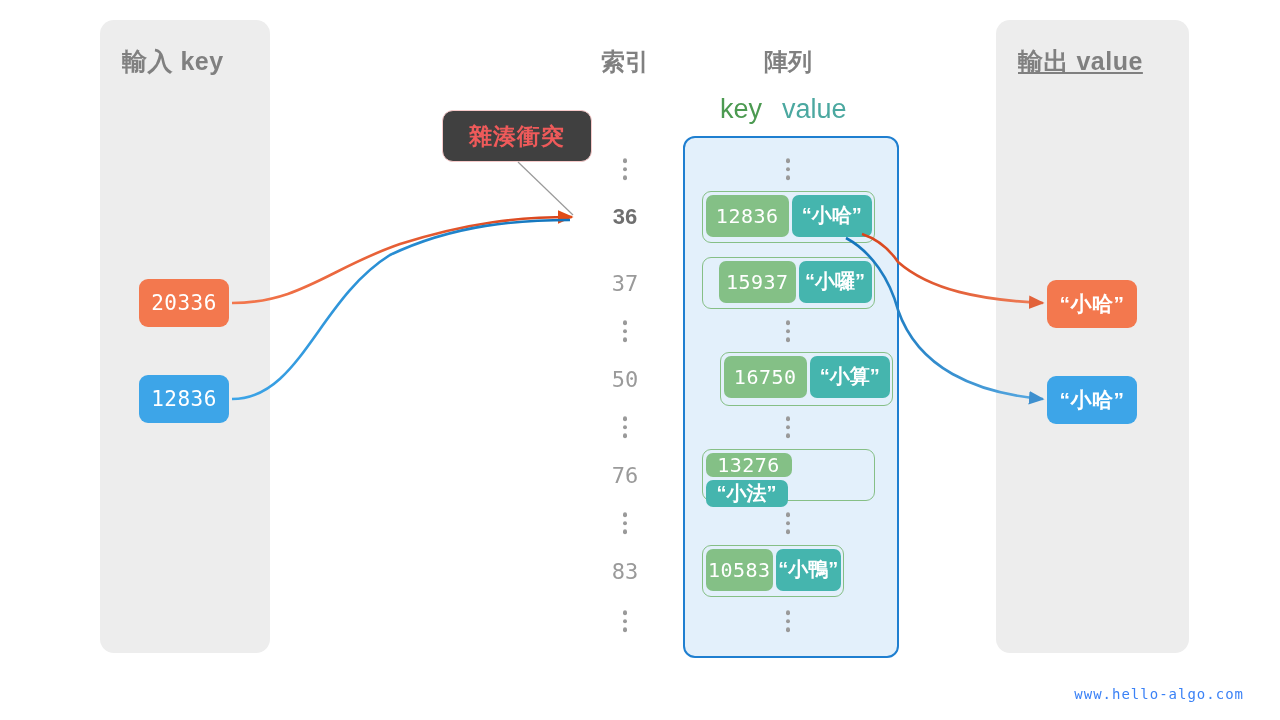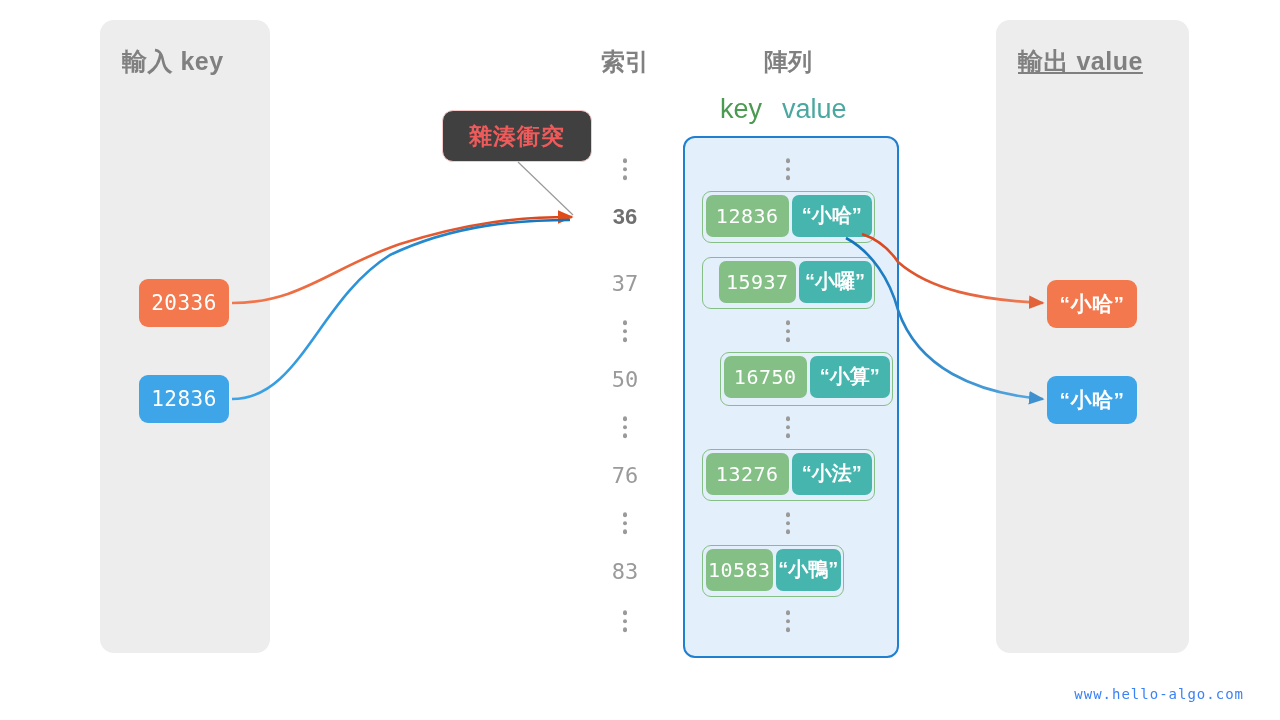--- a/index.html
+++ b/index.html
@@ -288,21 +288,21 @@
       </div>
       <div class="bucket" style="left: 688px; top: 379px; width: 173px; height: 54px; margin-left: 32px;">
         <div class="cell key">16750</div>
         <div class="cell val">“小算”</div>
       </div>
       <div class="vdots" style="left: 753px; top: 427px;">
         <i></i>
         <i></i>
         <i></i>
       </div>
-      <div class="bucket" style="left: 702px; top: 475px; width: 173px; height: 52px;">
+      <div class="bucket" style="left: 702px; top: 475px; width: 173px; height: 52px; flex-direction: column;">
         <div class="cell key">13276</div>
         <div class="cell val">“小法”</div>
       </div>
       <div class="vdots" style="left: 753px; top: 523px;">
         <i></i>
         <i></i>
         <i></i>
       </div>
       <div class="bucket" style="left: 702px; top: 571px; width: 142px; height: 52px; justify-content: flex-end;">
         <div class="cell key">10583</div>

